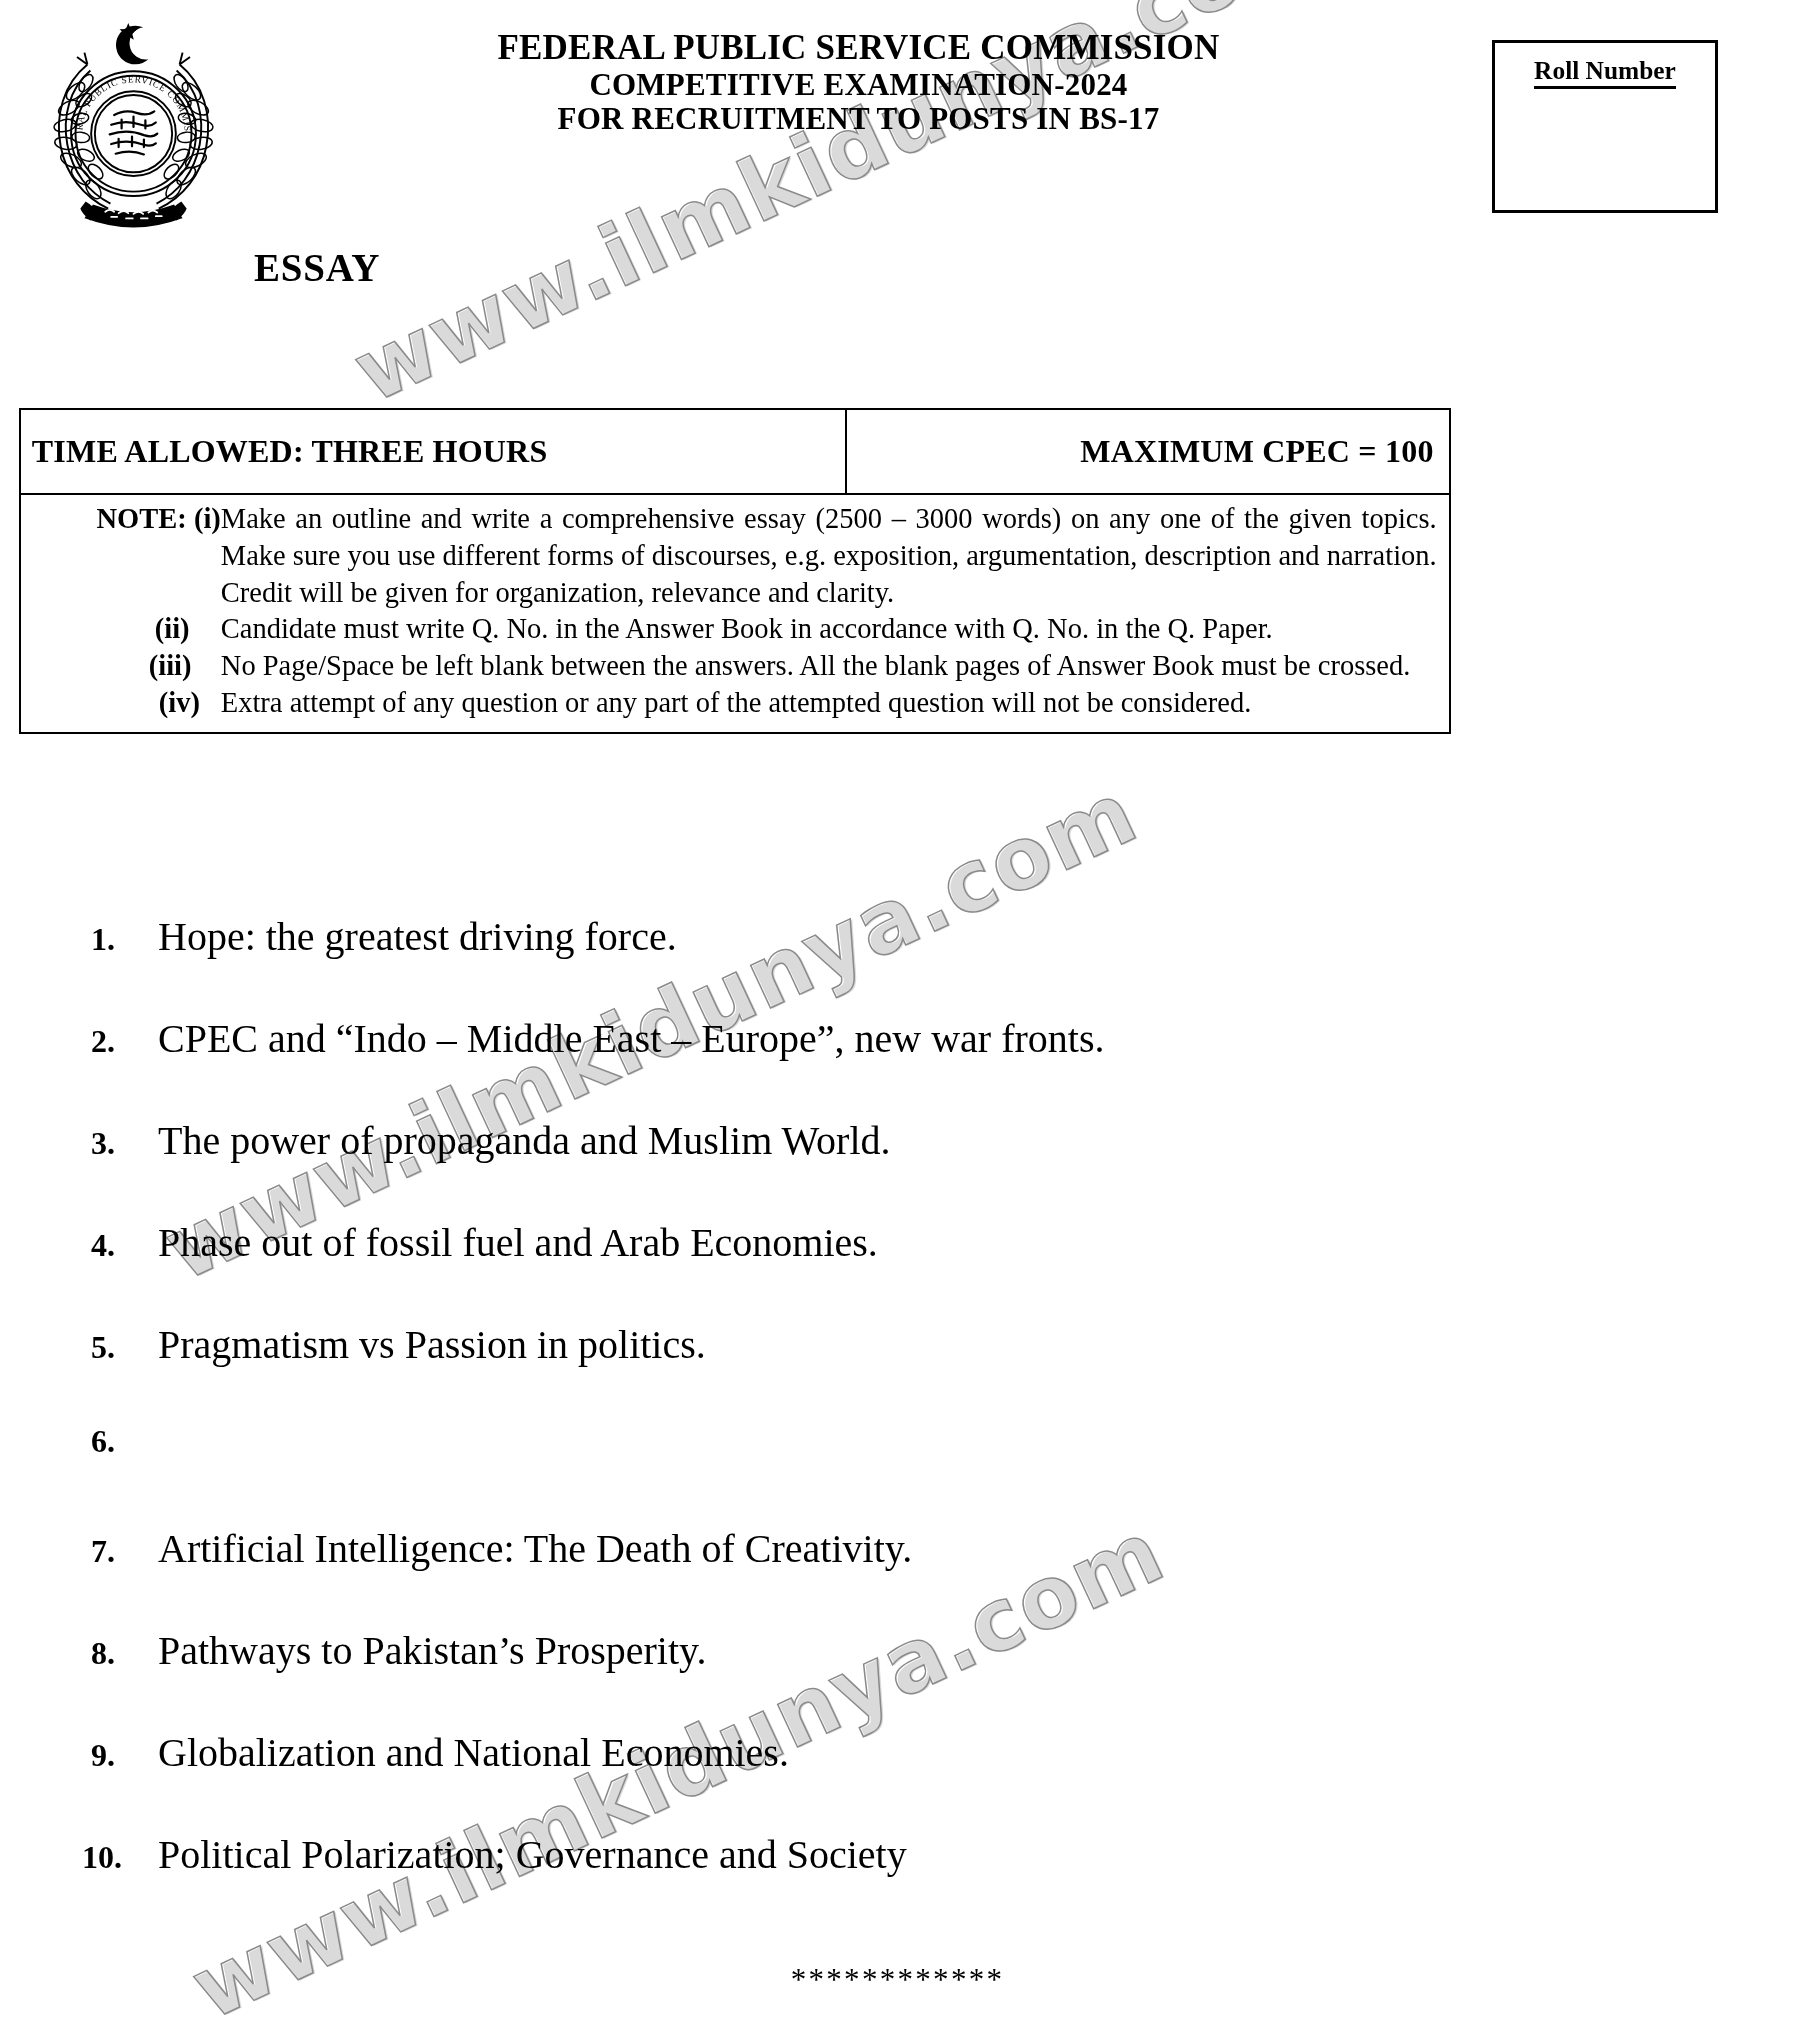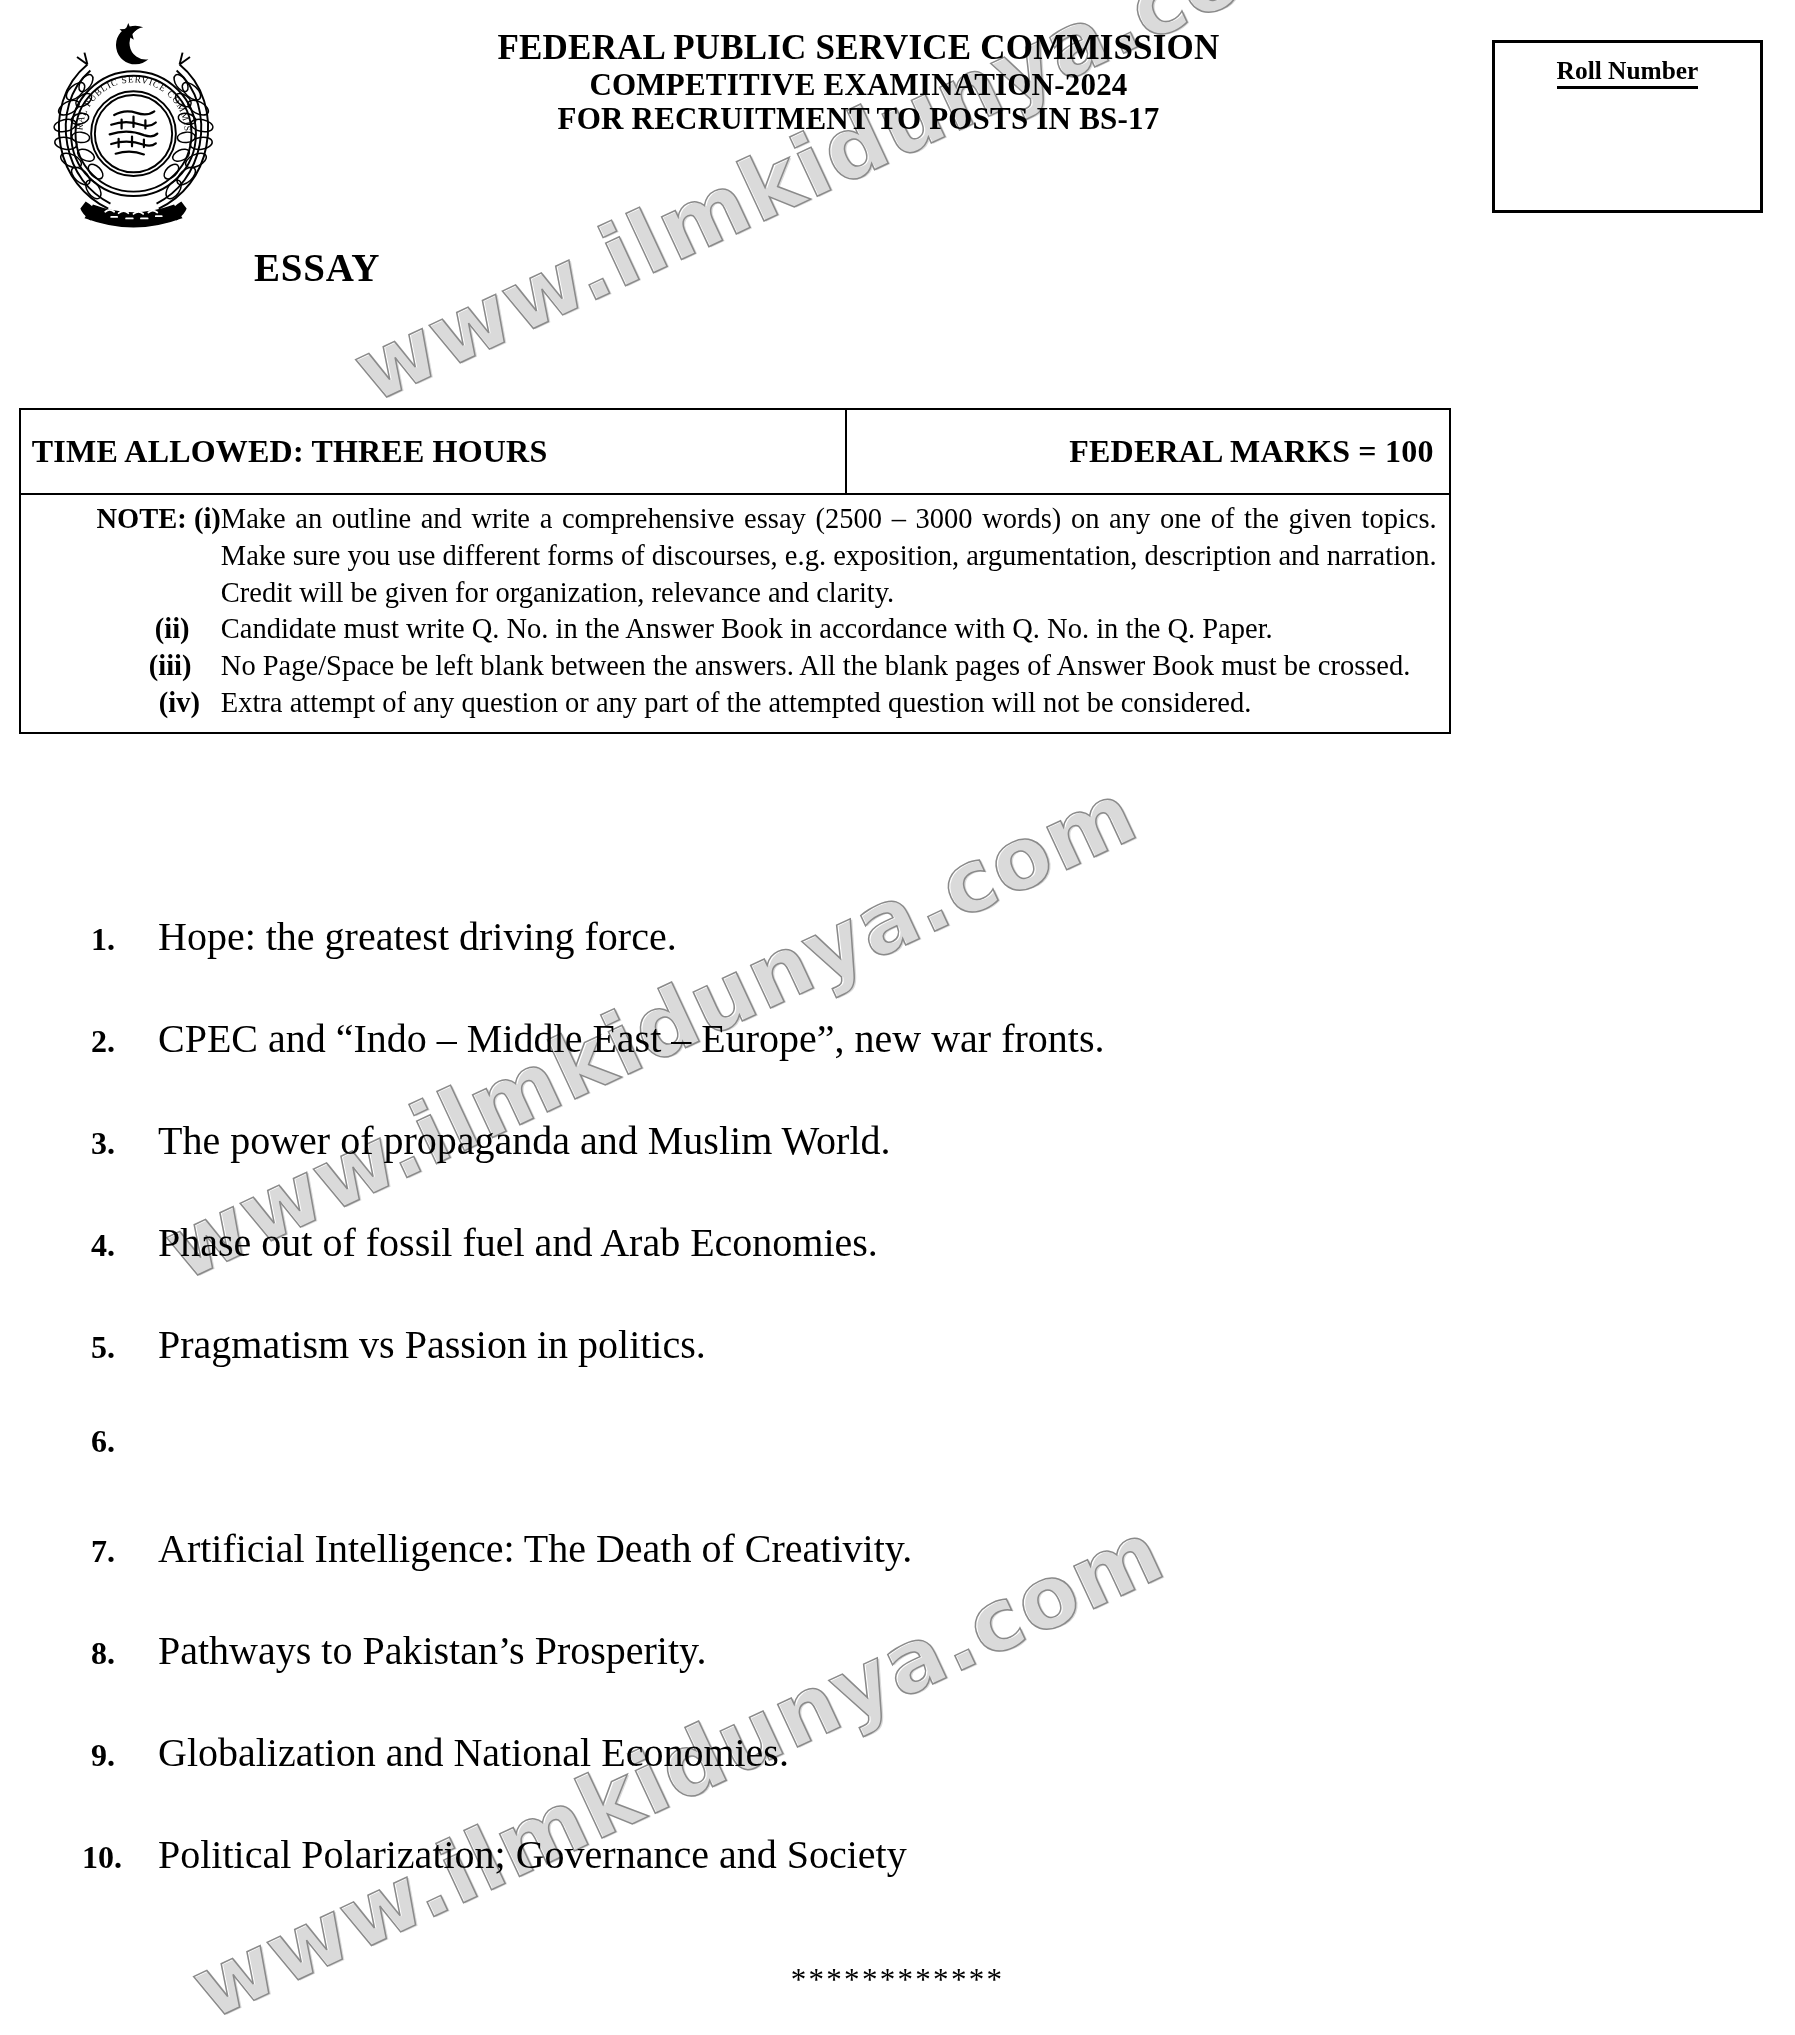--- a/index.html
+++ b/index.html
@@ -92,21 +92,21 @@
     width: 1209px;
     font-weight: 700;
     font-size: 39px;
     letter-spacing: 0.8px;
   }
 
   .roll-box {
     position: absolute;
     left: 1492px;
     top: 40px;
-    width: 271px;
+    width: 226px;
     height: 173px;
     border: 3.1px solid #000;
     box-sizing: border-box;
     background: #fff;
     padding-left: 6px;
   }
   .roll-label {
     position: absolute;
     left: 0;
     right: 0;
@@ -334,21 +334,21 @@
     </div>
   </div>
 
   <div class="info-table">
 
     <div class="row-time">
       <div class="cell-time">
         <span class="bigbold">TIME ALLOWED:  THREE HOURS</span>
       </div>
       <div class="cell-marks">
-        <span class="bigbold">FEDERAL MARKS = 100</span>
+        <span class="bigbold">MAXIMUM CPEC = 100</span>
       </div>
     </div>
 
     <div class="row-note">
       <div class="note-line">
         <span class="note-tag t1">NOTE: (i)</span>
         <span class="note-body">Make an outline and write a comprehensive essay (2500 – 3000 words) on any one of the given topics. Make sure you use different forms of discourses, e.g. exposition, argumentation, description and narration. Credit will be given for organization, relevance and clarity.</span>
       </div>
       <div class="note-line">
         <span class="note-tag t2">(ii)</span>

